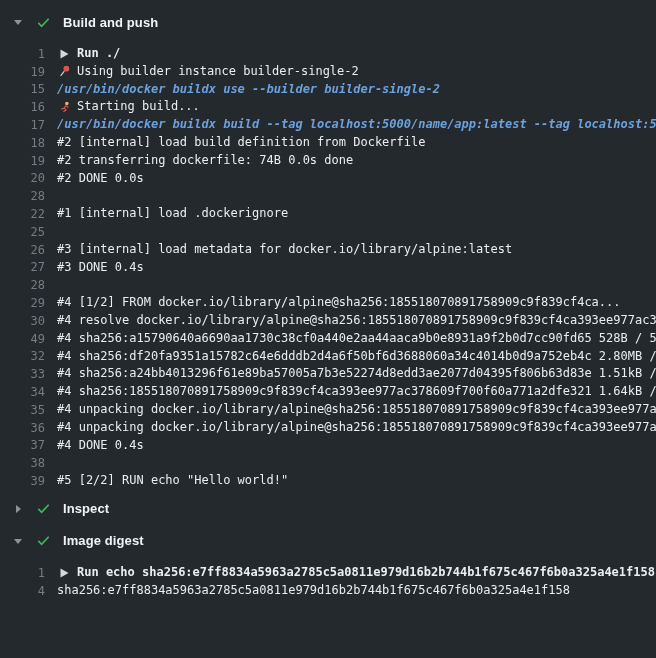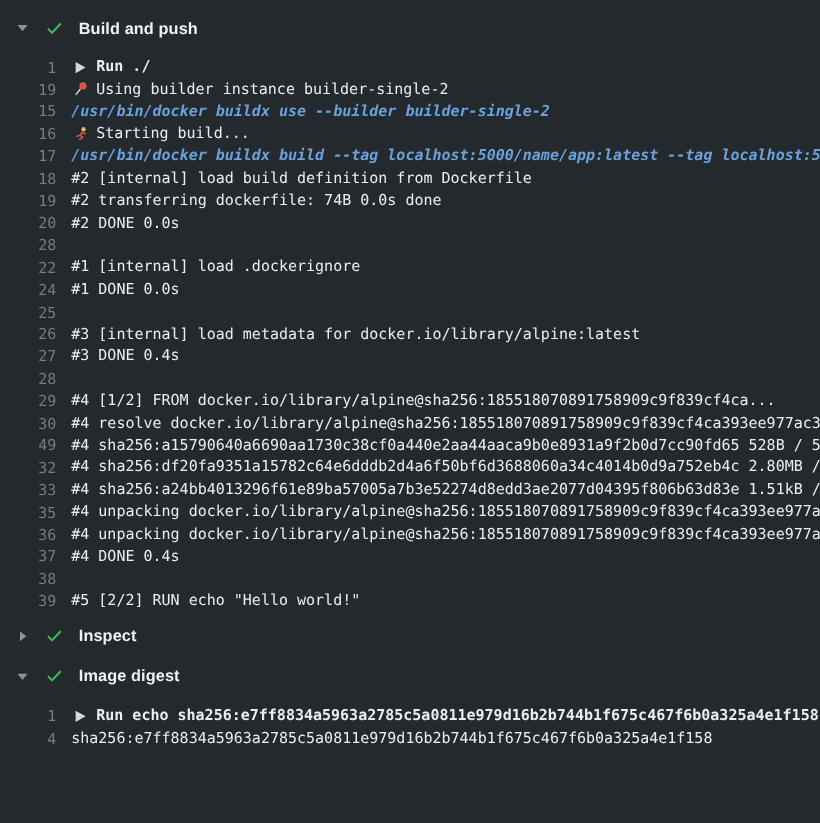--- a/index.html
+++ b/index.html
@@ -164,24 +164,20 @@
         </div>
         <div class="log-line">
           <span class="num">28</span>
           <span class="text"></span>
         </div>
         <div class="log-line">
           <span class="num">22</span>
           <span class="text">#1 [internal] load .dockerignore</span>
         </div>
         <div class="log-line">
-          <span class="num">24</span>
-          <span class="text">#1 DONE 0.0s</span>
-        </div>
-        <div class="log-line">
           <span class="num">25</span>
           <span class="text"></span>
         </div>
         <div class="log-line">
           <span class="num">26</span>
           <span class="text">#3 [internal] load metadata for docker.io/library/alpine:latest</span>
         </div>
         <div class="log-line">
           <span class="num">27</span>
           <span class="text">#3 DONE 0.4s</span>
@@ -202,20 +198,24 @@
           <span class="num">49</span>
           <span class="text">#4 sha256:a15790640a6690aa1730c38cf0a440e2aa44aaca9b0e8931a9f2b0d7cc90fd65 528B / 5</span>
         </div>
         <div class="log-line">
           <span class="num">32</span>
           <span class="text">#4 sha256:df20fa9351a15782c64e6dddb2d4a6f50bf6d3688060a34c4014b0d9a752eb4c 2.80MB /</span>
         </div>
         <div class="log-line">
           <span class="num">33</span>
           <span class="text">#4 sha256:a24bb4013296f61e89ba57005a7b3e52274d8edd3ae2077d04395f806b63d83e 1.51kB /</span>
+        </div>
+        <div class="log-line">
+          <span class="num">34</span>
+          <span class="text">#4 sha256:185518070891758909c9f839cf4ca393ee977ac378609f700f60a771a2dfe321 1.64kB /</span>
         </div>
         <div class="log-line">
           <span class="num">35</span>
           <span class="text">#4 unpacking docker.io/library/alpine@sha256:185518070891758909c9f839cf4ca393ee977a</span>
         </div>
         <div class="log-line">
           <span class="num">36</span>
           <span class="text">#4 unpacking docker.io/library/alpine@sha256:185518070891758909c9f839cf4ca393ee977a</span>
         </div>
         <div class="log-line">

